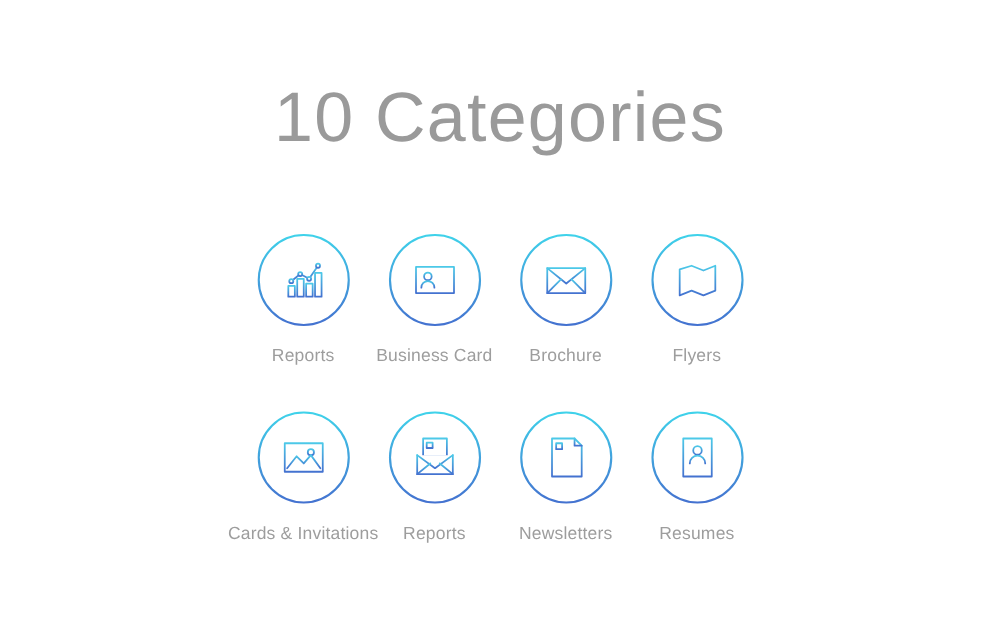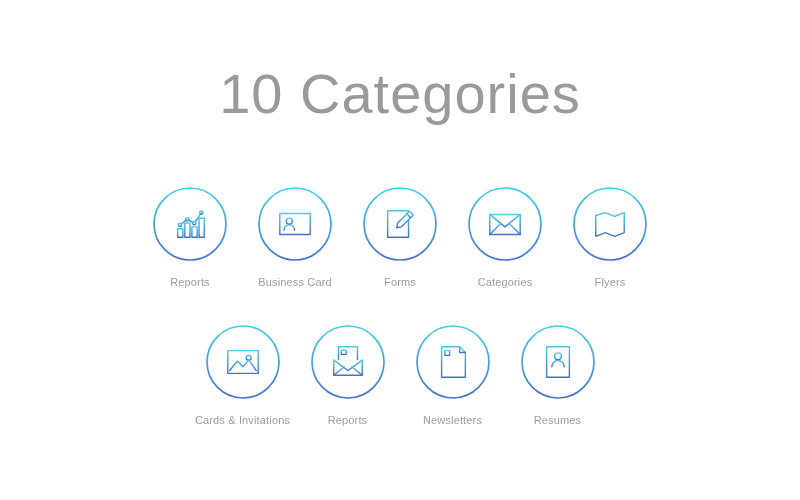--- a/index.html
+++ b/index.html
@@ -74,21 +74,21 @@
     position: absolute;
     left: 50%;
     top: 50%;
     transform: translate(-50%, -50%);
     width: 38px;
     height: 38px;
   }
 
   .cat-label {
     margin-top: 14px;
-    font-size: 11px;
+    font-size: 14px;
     font-weight: 300;
     color: #9d9d9d;
     letter-spacing: 0.15px;
     white-space: nowrap;
     text-align: center;
   }
 </style>
 </head>
 <body>
 
@@ -149,54 +149,36 @@
               <line x1="23.5" y1="19" x2="32.5" y2="19"></line>
               <line x1="23.5" y1="23.5" x2="32.5" y2="23.5"></line>
               <line x1="23.5" y1="27" x2="28.5" y2="27"></line>
             </g>
           </svg>
         </div>
         <div class="cat-label">Business Card</div>
       </div>
 
 
-      <div class="cat-item">
-        <div class="ring-wrap">
-          <svg class="ring-svg" viewBox="0 0 76 76">
-            <circle cx="38" cy="38" r="36" fill="none" stroke="url(#rg1)" stroke-width="1.7"></circle>
-          </svg>
-          <svg class="icon-svg" viewBox="0 0 40 40">
-            <g fill="none" stroke="url(#ig1)" stroke-width="1.5" stroke-linecap="round" stroke-linejoin="round">
-              <rect x="7" y="6" width="22" height="28"></rect>
-              <line x1="11" y1="12.5" x2="23" y2="12.5"></line>
-              <line x1="11" y1="17" x2="23" y2="17"></line>
-              <line x1="11" y1="21.5" x2="18" y2="21.5"></line>
-              <path d="M30 6.5l4 4-12.5 12.5-5 1 1-5z" fill="#ffffff"></path>
-              <line x1="27.2" y1="9.3" x2="31.2" y2="13.3"></line>
-            </g>
-          </svg>
-        </div>
-        <div class="cat-label">Forms</div>
-      </div>
 
       <div class="cat-item">
         <div class="ring-wrap">
           <svg class="ring-svg" viewBox="0 0 76 76">
             <circle cx="38" cy="38" r="36" fill="none" stroke="url(#rg1)" stroke-width="1.7"></circle>
           </svg>
           <svg class="icon-svg" viewBox="0 0 40 40">
             <g fill="none" stroke="url(#ig1)" stroke-width="1.5" stroke-linecap="round" stroke-linejoin="round">
               <rect x="4" y="10" width="32" height="21"></rect>
               <polyline points="4,10 20,23 36,10"></polyline>
               <line x1="4" y1="31" x2="15.5" y2="19.5"></line>
               <line x1="36" y1="31" x2="24.5" y2="19.5"></line>
             </g>
           </svg>
         </div>
-        <div class="cat-label">Categories</div>
+        <div class="cat-label">Brochure</div>
       </div>
 
       <div class="cat-item">
         <div class="ring-wrap">
           <svg class="ring-svg" viewBox="0 0 76 76">
             <circle cx="38" cy="38" r="36" fill="none" stroke="url(#rg1)" stroke-width="1.7"></circle>
           </svg>
           <svg class="icon-svg" viewBox="0 0 40 40">
             <g fill="none" stroke="url(#ig1)" stroke-width="1.5" stroke-linecap="round" stroke-linejoin="round">
               <polyline points="5,11 15,8 25,12 35,8 35,29 25,33 15,29 5,33 5,11"></polyline>

